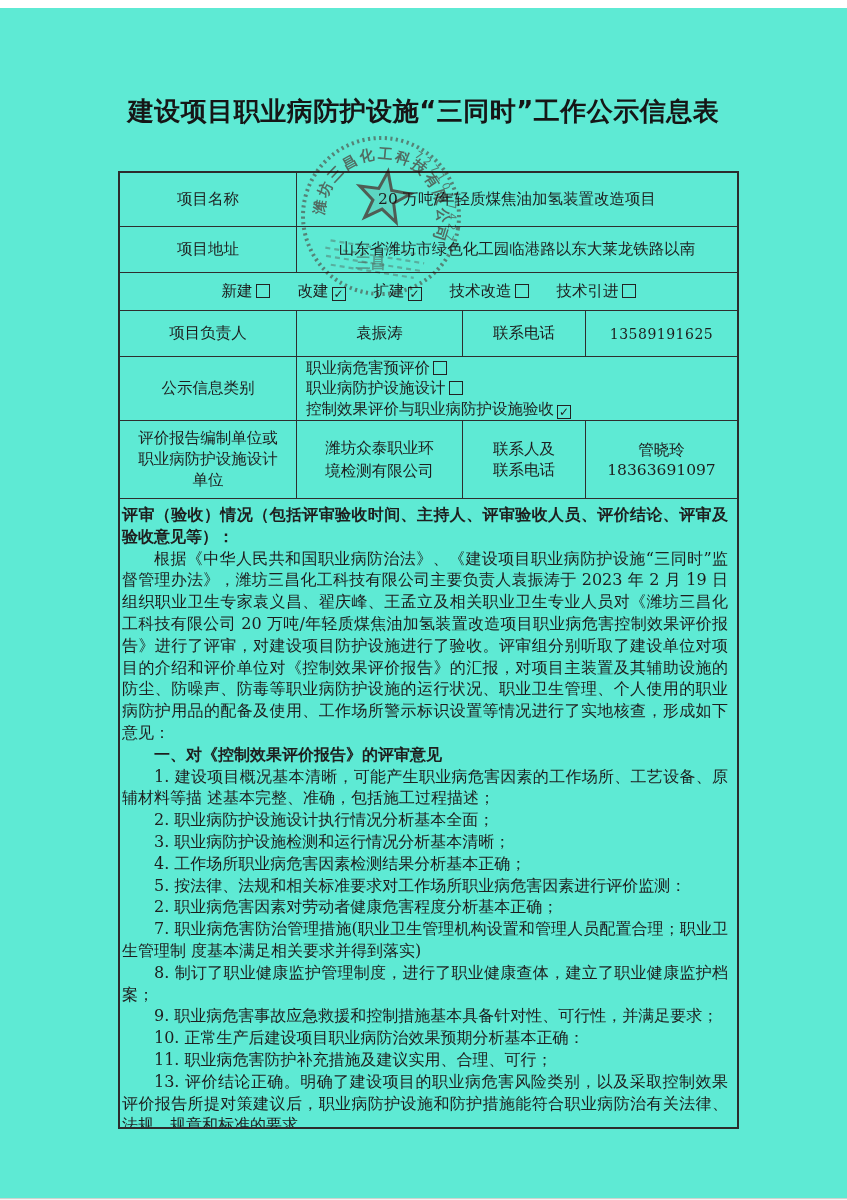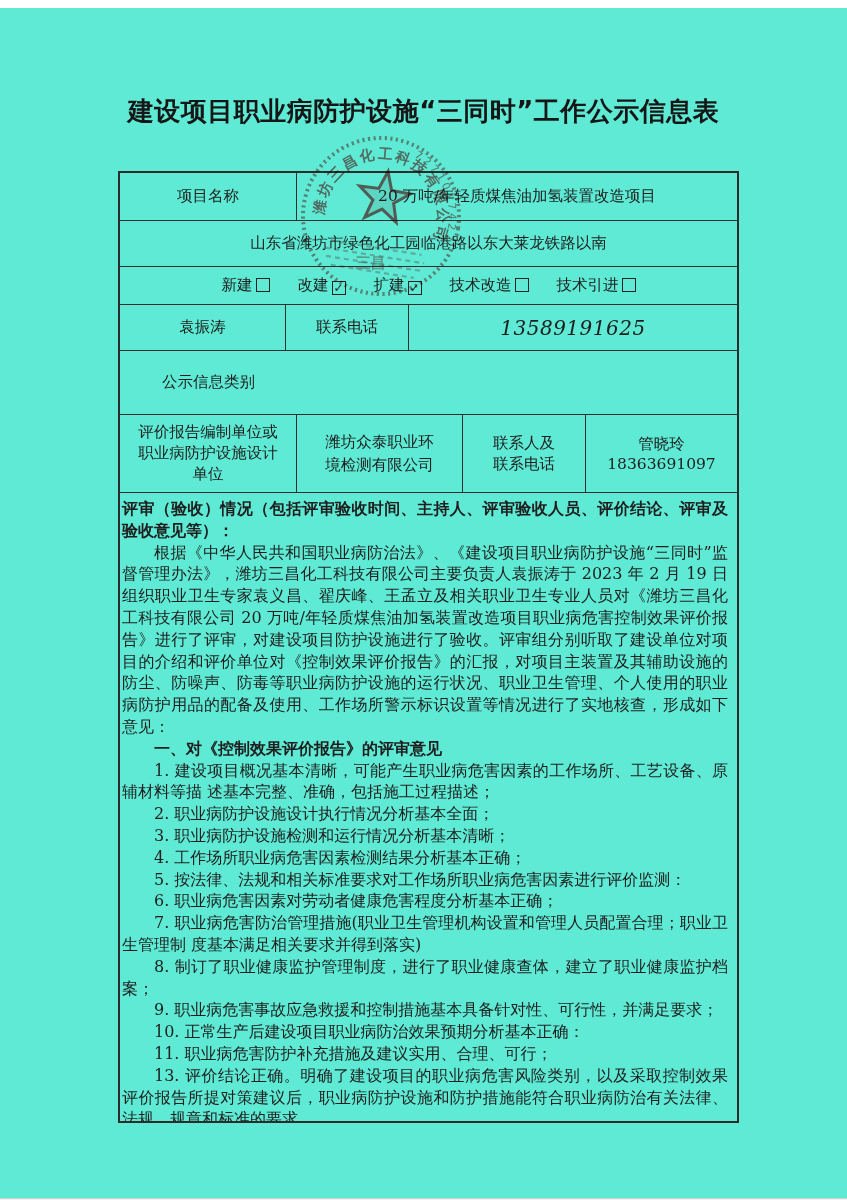--- a/index.html
+++ b/index.html
@@ -31,34 +31,34 @@
   .t-cell{
     border-right:1.6px solid #2e2e2e;
     display:flex;align-items:center;justify-content:center;
     box-sizing:border-box;text-align:center;
   }
   .t-cell:last-child{border-right:none;}
   .c-label{width:177px;flex:none;}
   .c-mid{width:166px;flex:none;}
   .c-sub{width:123px;flex:none;}
   .c-rest{flex:1;}
-  .h48{height:48px}.h46{height:46px}.h38{height:38px}.h64{height:64px}.h78{height:78px}
+  .h48{height:54px}.h46{height:46px}.h38{height:38px}.h64{height:64px}.h78{height:78px}
   .left-col{align-items:flex-start;flex-direction:column;justify-content:center;padding-left:9px;text-align:left;}
   .cat-line{line-height:20.5px;}
   .cb{
     display:inline-block;width:14px;height:14px;
     border:1.6px solid #222;margin-left:3px;
     vertical-align:-2px;text-align:center;line-height:13px;
     font-size:12px;font-weight:bold;
     font-family:"DejaVu Sans",sans-serif;
     box-sizing:border-box;
   }
   .nature-wrap{width:100%;display:flex;justify-content:center;gap:28px;}
   .opt{white-space:nowrap;}
-  .phone{font-size:20px;letter-spacing:0.5px;font-style:italic;}
+  .phone{font-size:14px;letter-spacing:0.5px;}
   .w43{width:4.4em;}
   .w95{width:9.6em;line-height:21px;}
   .w72{width:7.4em;line-height:23px;}
   .bigcell{
     height:628px;padding:5px 9px 8px 2px;
     font-size:16px;line-height:21.8px;
     text-align:justify;display:block;overflow:hidden;
   }
   .bigcell p{margin:0;}
   .rv-head{font-weight:bold;}
@@ -82,43 +82,50 @@
   <div class="doc-title">建设项目职业病防护设施“三同时”工作公示信息表</div>
 
   <div class="doc-table">
 
     <div class="t-row h48">
       <div class="t-cell c-label">项目名称</div>
       <div class="t-cell c-rest">20 万吨/年轻质煤焦油加氢装置改造项目</div>
     </div>
 
     <div class="t-row h46">
+      <div class="t-cell c-label">项目地址</div>
       <div class="t-cell c-rest">山东省潍坊市绿色化工园临港路以东大莱龙铁路以南</div>
     </div>
 
     <div class="t-row h38">
       <div class="t-cell c-rest">
         <div class="nature-wrap">
           <span class="opt"><span>新建</span><span class="cb"></span></span>
           <span class="opt"><span>改建</span><span class="cb">✓</span></span>
           <span class="opt"><span>扩建</span><span class="cb">✓</span></span>
           <span class="opt"><span>技术改造</span><span class="cb"></span></span>
           <span class="opt"><span>技术引进</span><span class="cb"></span></span>
         </div>
       </div>
     </div>
 
     <div class="t-row h46">
+      <div class="t-cell c-label">项目负责人</div>
       <div class="t-cell c-mid">袁振涛</div>
       <div class="t-cell c-sub">联系电话</div>
       <div class="t-cell c-rest phone">13589191625</div>
     </div>
 
     <div class="t-row h64">
       <div class="t-cell c-label">公示信息类别</div>
+      <div class="t-cell c-rest left-col">
+        <div class="cat-line"><span>职业病危害预评价</span><span class="cb"></span></div>
+        <div class="cat-line"><span>职业病防护设施设计</span><span class="cb"></span></div>
+        <div class="cat-line"><span>控制效果评价与职业病防护设施验收</span><span class="cb">✓</span></div>
+      </div>
     </div>
 
     <div class="t-row h78">
       <div class="t-cell c-label">
           <div class="w95">评价报告编制单位或职业病防护设施设计单位</div>
         </div>
       <div class="t-cell c-mid">
           <div class="w72">潍坊众泰职业环境检测有限公司</div>
         </div>
       <div class="t-cell c-sub">
@@ -130,21 +137,21 @@
     <div class="t-row">
       <div class="t-cell c-rest bigcell">
         <p class="rv-head">评审（验收）情况（包括评审验收时间、主持人、评审验收人员、评价结论、评审及验收意见等）：</p>
         <p class="rv-ind">根据《中华人民共和国职业病防治法》、《建设项目职业病防护设施“三同时”监督管理办法》，潍坊三昌化工科技有限公司主要负责人袁振涛于 2023 年 2 月 19 日组织职业卫生专家袁义昌、翟庆峰、王孟立及相关职业卫生专业人员对《潍坊三昌化工科技有限公司 20 万吨/年轻质煤焦油加氢装置改造项目职业病危害控制效果评价报告》进行了评审，对建设项目防护设施进行了验收。评审组分别听取了建设单位对项目的介绍和评价单位对《控制效果评价报告》的汇报，对项目主装置及其辅助设施的防尘、防噪声、防毒等职业病防护设施的运行状况、职业卫生管理、个人使用的职业病防护用品的配备及使用、工作场所警示标识设置等情况进行了实地核查，形成如下意见：</p>
         <p class="rv-sub">一、对《控制效果评价报告》的评审意见</p>
         <p class="rv-ind">1. 建设项目概况基本清晰，可能产生职业病危害因素的工作场所、工艺设备、原辅材料等描 述基本完整、准确，包括施工过程描述；</p>
         <p class="rv-ind">2. 职业病防护设施设计执行情况分析基本全面；</p>
         <p class="rv-ind">3. 职业病防护设施检测和运行情况分析基本清晰；</p>
         <p class="rv-ind">4. 工作场所职业病危害因素检测结果分析基本正确；</p>
         <p class="rv-ind">5. 按法律、法规和相关标准要求对工作场所职业病危害因素进行评价监测：</p>
-        <p class="rv-ind">6. 职业病危害因素对劳动者健康危害程度分析基本正确；</p>
+        <p class="rv-ind">2. 职业病危害因素对劳动者健康危害程度分析基本正确；</p>
         <p class="rv-ind">7. 职业病危害防治管理措施(职业卫生管理机构设置和管理人员配置合理；职业卫生管理制 度基本满足相关要求并得到落实)</p>
         <p class="rv-ind">8. 制订了职业健康监护管理制度，进行了职业健康查体，建立了职业健康监护档案；</p>
         <p class="rv-ind">9. 职业病危害事故应急救援和控制措施基本具备针对性、可行性，并满足要求；</p>
         <p class="rv-ind">10. 正常生产后建设项目职业病防治效果预期分析基本正确：</p>
         <p class="rv-ind">11. 职业病危害防护补充措施及建议实用、合理、可行；</p>
         <p class="rv-ind">13. 评价结论正确。明确了建设项目的职业病危害风险类别，以及采取控制效果评价报告所提对策建议后，职业病防护设施和防护措施能符合职业病防治有关法律、法规、规章和标准的要求。</p>
       </div>
     </div>
   </div>
 

